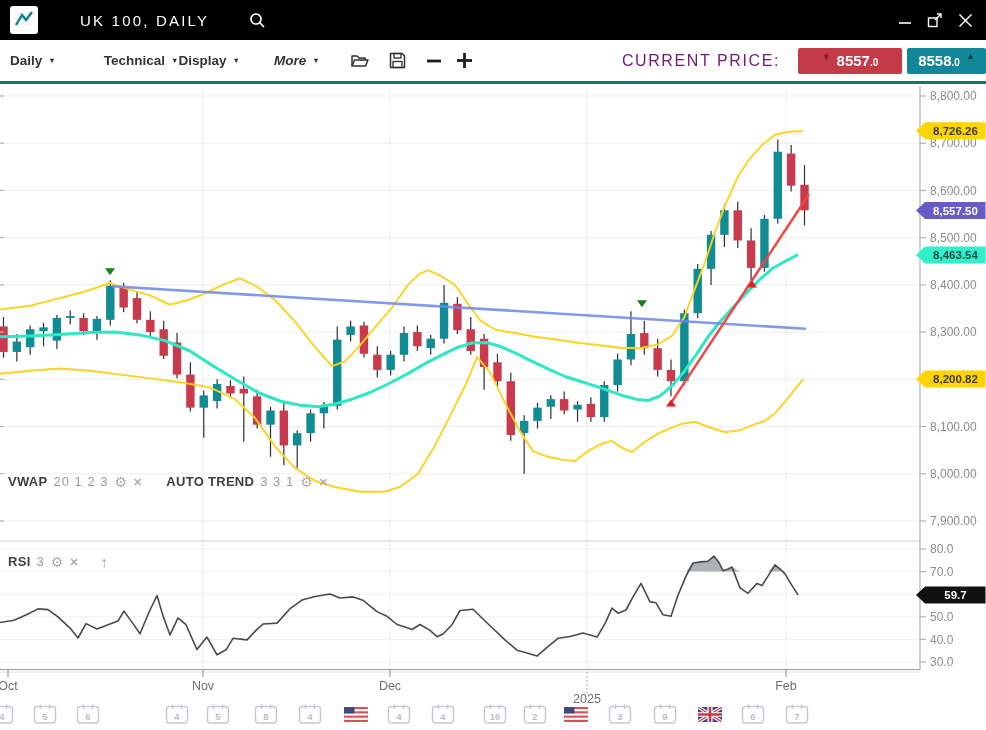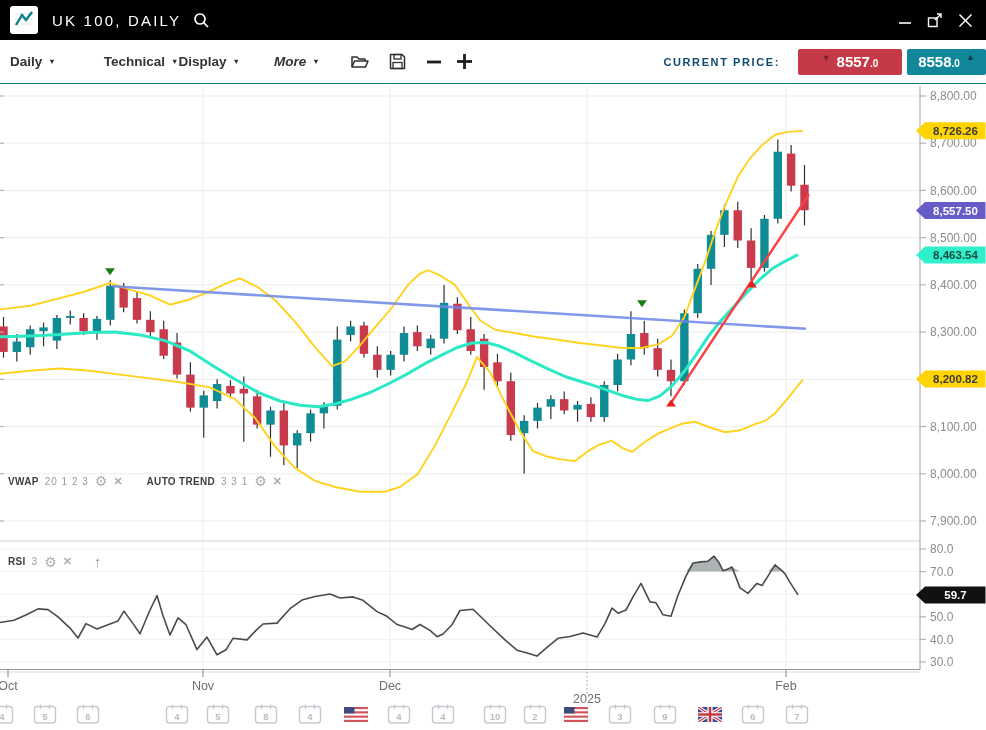--- a/index.html
+++ b/index.html
@@ -3,50 +3,50 @@
 <meta charset="utf-8">
 <style>
   * { box-sizing: border-box; }
   html,body { margin:0; padding:0; }
   body {
     width:986px; height:730px; overflow:hidden; position:relative;
     background:#fff; font-family:"Liberation Sans", sans-serif;
   }
   
   .titlebar { position:absolute; top:0; left:0; width:986px; height:40px;
-    background:#000; display:flex; align-items:center; }
+    background:#000; display:flex; align-items:center;gap:28px; }
   .logo { width:28px; height:28px; margin-left:10px; background:#fff; border-radius:3px;
     display:flex; align-items:center; justify-content:center; }
   .title-text { color:#fff; font-size:15px; letter-spacing:2.2px; margin-left:14px; font-weight:400; }
   .search-ic { margin-left:12px; display:flex; }
   .win-controls { margin-left:auto; display:flex; align-items:center; gap:12px; margin-right:12px; }
   .win-btn { display:flex; align-items:center; justify-content:center; width:18px; height:18px; cursor:pointer; }
   
   .toolbar { position:absolute; top:40px; left:0; width:986px; height:44px; background:#fff;
-    border-bottom:1px solid #0f766e; display:flex; align-items:center; }
+    border-bottom:3px solid #0f766e; display:flex; align-items:center; }
   .menu { font-weight:700; font-size:13.5px; color:#333; cursor:pointer; white-space:nowrap; }
   .menu::after { content:"▼"; font-size:7.5px; color:#333; margin-left:6px; vertical-align:2px; }
   .m1{ margin-left:10px; } .m2{ margin-left:48px; } .m3{ } .m4{ margin-left:34px;font-style:italic; }
   .tool-ic { margin-left:24px; display:flex; align-items:center; cursor:pointer; }
   .spacer { flex:1; }
-  .cp-label { font-size:11px; letter-spacing:1.6px; color:#0c4a6e; font-weight:700; }
+  .cp-label { font-size:16px; letter-spacing:1.6px; color:#701a75; font-weight:400; }
   .price-btn { height:26px; display:flex; align-items:center; justify-content:center;
     color:#fff; font-size:15px; font-weight:600; border-radius:2px; cursor:pointer; }
   .bid-btn { width:104px; margin-left:18px; }
   .ask-btn { width:79px; margin-left:5px; }
   .pv-dec { font-size:10px; margin-top:4px; }
   .btn-arrow { font-size:9px; line-height:1; }
   .bid-btn .btn-arrow { margin-right:6px; margin-bottom:6px; }
   .ask-btn .btn-arrow { margin-left:6px; margin-bottom:8px; }
   
   .chart-wrap { position:absolute; top:84px; left:0; width:986px; height:646px; }
   #chart { position:absolute; top:0; left:0; }
   text { font-family:"Liberation Sans", sans-serif; }
   .ind-row { position:absolute; display:flex; align-items:center; gap:6px;
-    font-size:10px; color:#9a9a9a; z-index:5; }
+    font-size:13px; color:#9a9a9a; z-index:5; }
   .ind-name { font-weight:700; color:#3f3f3f; letter-spacing:.3px; }
   .ind-params { color:#9a9a9a; letter-spacing:1px; }
   .ic-gear, .ic-x, .ic-up { cursor:pointer; color:#aeaeae; line-height:1; }
   .ic-gear::before { content:"⚙"; font-size:14px; }
   .ic-x::before { content:"✕"; font-size:11px; font-weight:700; }
   .ic-up { margin-left:16px; color:#9a9a9a; }
   .ic-up::before { content:"↑"; font-size:15px; }
   .grp2 { margin-left:18px; }
 </style>
 </head>

